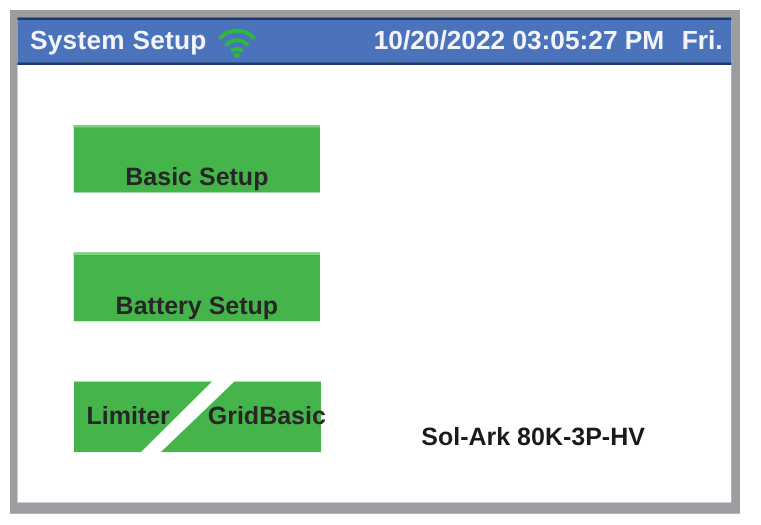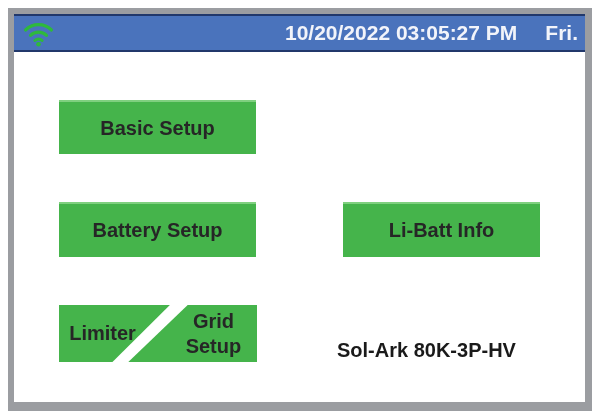--- a/index.html
+++ b/index.html
@@ -18,30 +18,30 @@
     position:absolute; left:0; top:0; right:0; height:38px;
     background:var(--header-blue,#4a73bc);
     border-top:2px solid var(--header-edge,#21386b);
     border-bottom:2px solid var(--header-edge,#21386b);
     display:flex; align-items:center;
     color:#f2f4fa; font-size:21px; font-weight:600;
   }
   .titlebar .title { margin-left:10px; letter-spacing:0.2px; }
   .wifi { margin-left:8px; display:flex; align-items:center; }
   .clock { margin-left:auto; margin-right:7px; white-space:pre; }
-  .clock .day { margin-left:28px; }
+  .clock .day { margin-left:14px; }
 
   
   .gbtn {
     position:absolute; width:197px; height:54px;
     background:var(--btn-green,#45b44b);
     border:none; border-top:2px solid #7fd07f;
     color:#262626; font-size:20px; font-weight:600;
     font-family:"Liberation Sans", sans-serif;
-    display:flex; align-items:center; justify-content:center;
+    display:flex; align-items:flex-end; justify-content:center;
     cursor:pointer;
   }
   #btn-basic   { left:45px;  top:86px;  }
   #btn-alarms  { left:329px; top:86px;  }
   #btn-battery { left:45px;  top:188px; height:55px; }
   #btn-libatt  { left:329px; top:188px; height:55px; }
 
   
   .split-btn {
     position:absolute; left:45px; top:291px; width:198px; height:57px;
@@ -50,35 +50,36 @@
   .split-pane { position:absolute; inset:0; background:var(--btn-green,#45b44b); }
   .split-left  { clip-path:polygon(0% 0%, 56% 0%, 27% 100%, 0% 100%); }
   .split-right { clip-path:polygon(65% 0%, 100% 0%, 100% 100%, 35% 100%); }
   .split-label {
     position:absolute; top:0; height:100%;
     display:flex; align-items:center; justify-content:center;
     color:#262626; font-size:20px; font-weight:600;
     pointer-events:none; text-align:center;
   }
   .limiter-label { left:0; width:44%; }
-  .grid-label    { right:0; width:44%; flex-direction:column; line-height:25px;align-items:center; }
+  .grid-label    { right:0; width:44%; flex-direction:row; line-height:25px;align-items:center; }
 
   
   .info {
     position:absolute; left:323px; top:266px;
     color:#1a1a1a; font-size:20px; font-weight:600;
     line-height:28px; white-space:pre;
   }
 </style>
 </head>
 <body>
 
 <div class="frame">
 
   <div class="titlebar">
+    <span class="title">System Setup</span>
     <span class="wifi">
       <svg width="33" height="27" viewBox="0 0 33 27">
         <g fill="none" stroke="#2eb93c" stroke-width="3.2" stroke-linecap="round">
           <path d="M3.5 10 A 18.5 18.5 0 0 1 29.5 10"></path>
           <path d="M8.5 15.4 A 11.5 11.5 0 0 1 24.5 15.4"></path>
           <path d="M13 20.4 A 5.3 5.3 0 0 1 20 20.4"></path>
         </g>
         <circle cx="16.5" cy="24.2" r="2.3" fill="#2eb93c"></circle>
       </svg>
     </span>
@@ -87,33 +88,30 @@
 
   <button class="gbtn" id="btn-basic">
     <span>Basic Setup</span>
   </button>
 
 
   <button class="gbtn" id="btn-battery">
     <span>Battery Setup</span>
   </button>
 
-  <button class="gbtn" id="btn-libatt">
-    <span>Li-Batt Info</span>
-  </button>
 
   <div class="split-btn">
     <div class="split-pane split-left"></div>
     <div class="split-pane split-right"></div>
     <span class="split-label limiter-label">
       <span>Limiter</span>
     </span>
     <span class="split-label grid-label">
       <span>Grid</span>
-      <span>Setup</span>
+      <span>Basic</span>
     </span>
   </div>
 
   <div class="info">
     <div>Sol-Ark 80K-3P-HV</div>
     
     
     
   </div>
 

